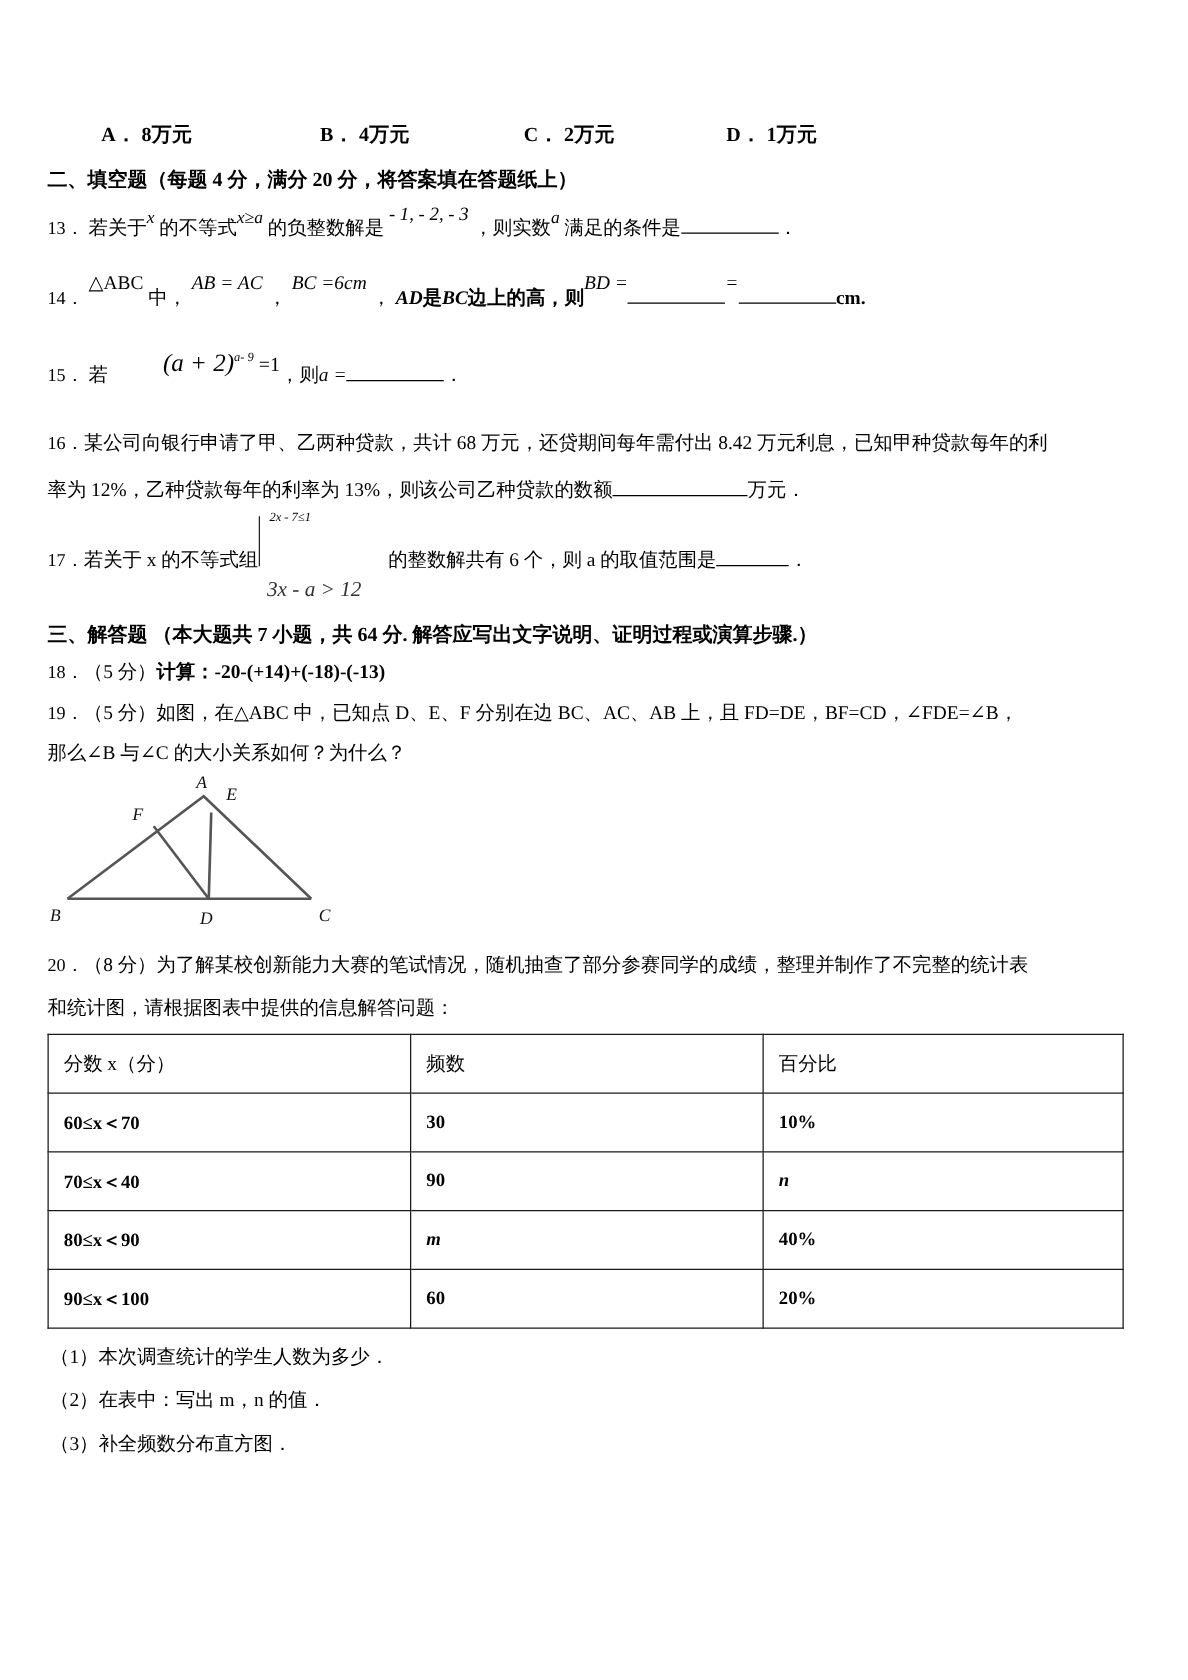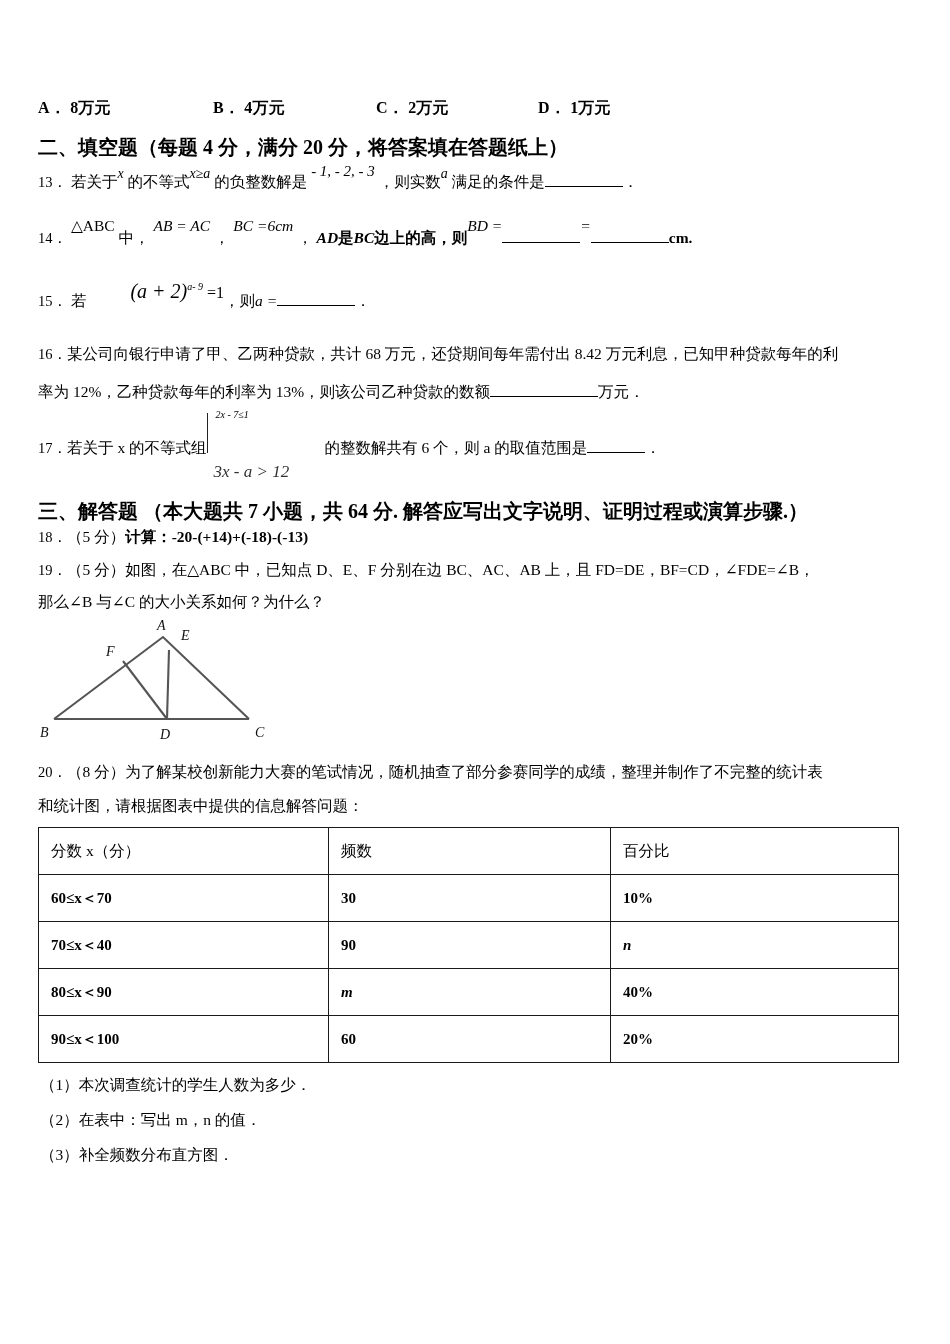--- a/index.html
+++ b/index.html
@@ -31,26 +31,27 @@
     top: 98px;
     width: 880px;
     font-size: 16px;
     font-weight: bold;
     letter-spacing: .2px;
   }
   .choice {
     position: absolute;
     top: 0;
     white-space: nowrap;
+    margin-left: 43px;
   }
 
   
   .sec-head {
     position: absolute;
-    font-size: 20px;
+    font-size: 16px;
     font-weight: bold;
     white-space: nowrap;
   }
 
   
   .qline {
     position: absolute;
     font-size: 15.5px;
     white-space: nowrap;
   }
@@ -214,21 +215,21 @@
   </div>
 
   <div class="qline" style="left:38px; top:344px;">
     <span class="qnum">16．</span><span>某公司向银行申请了甲、乙两种贷款，共计 68 万元，还贷期间每年需付出 8.42 万元利息，已知甲种贷款每年的利</span>
   </div>
   <div class="qline" style="left:38px; top:382px;">
     <span>率为 12%，乙种贷款每年的利率为 13%，则该公司乙种贷款的数额</span><span class="blank blank-l"></span><span>万元．</span>
   </div>
 
   <div class="qline" style="left:38px; top:438px;">
-    <span class="qnum">17．</span><span>若关于 x 的不等式组</span><span class="sys" style="position:relative; display:inline-block; width:118px; height:14px; vertical-align:baseline;">
+    <span class="qnum">17．</span><span>若关于 x 的不等式组</span><span class="sys" style="position:relative; display:inline-block; width:104px; height:14px; vertical-align:baseline;">
       <span class="brace" style="top:-26px;"></span>
       <span class="line1" style="top:-30px;">2x - 7≤1</span>
       <span class="line2" style="top:-18px;margin-top:41px;">3x -  a &gt; 12</span>
     </span><span>的整数解共有 6 个，则 a 的取值范围是</span><span class="blank blank-s"></span><span>．</span>
   </div>
 
   <div class="sec-head" style="left:38px; top:498px;">三、解答题 （本大题共 7 小题，共 64 分. 解答应写出文字说明、证明过程或演算步骤.）</div>
 
   <div class="qline" style="left:38px; top:527px;">
     <span class="qnum">18．</span><span>（5 分）</span><span class="bold">计算：</span><span class="bold">-20-(+14)+(-18)-(-13)</span>

